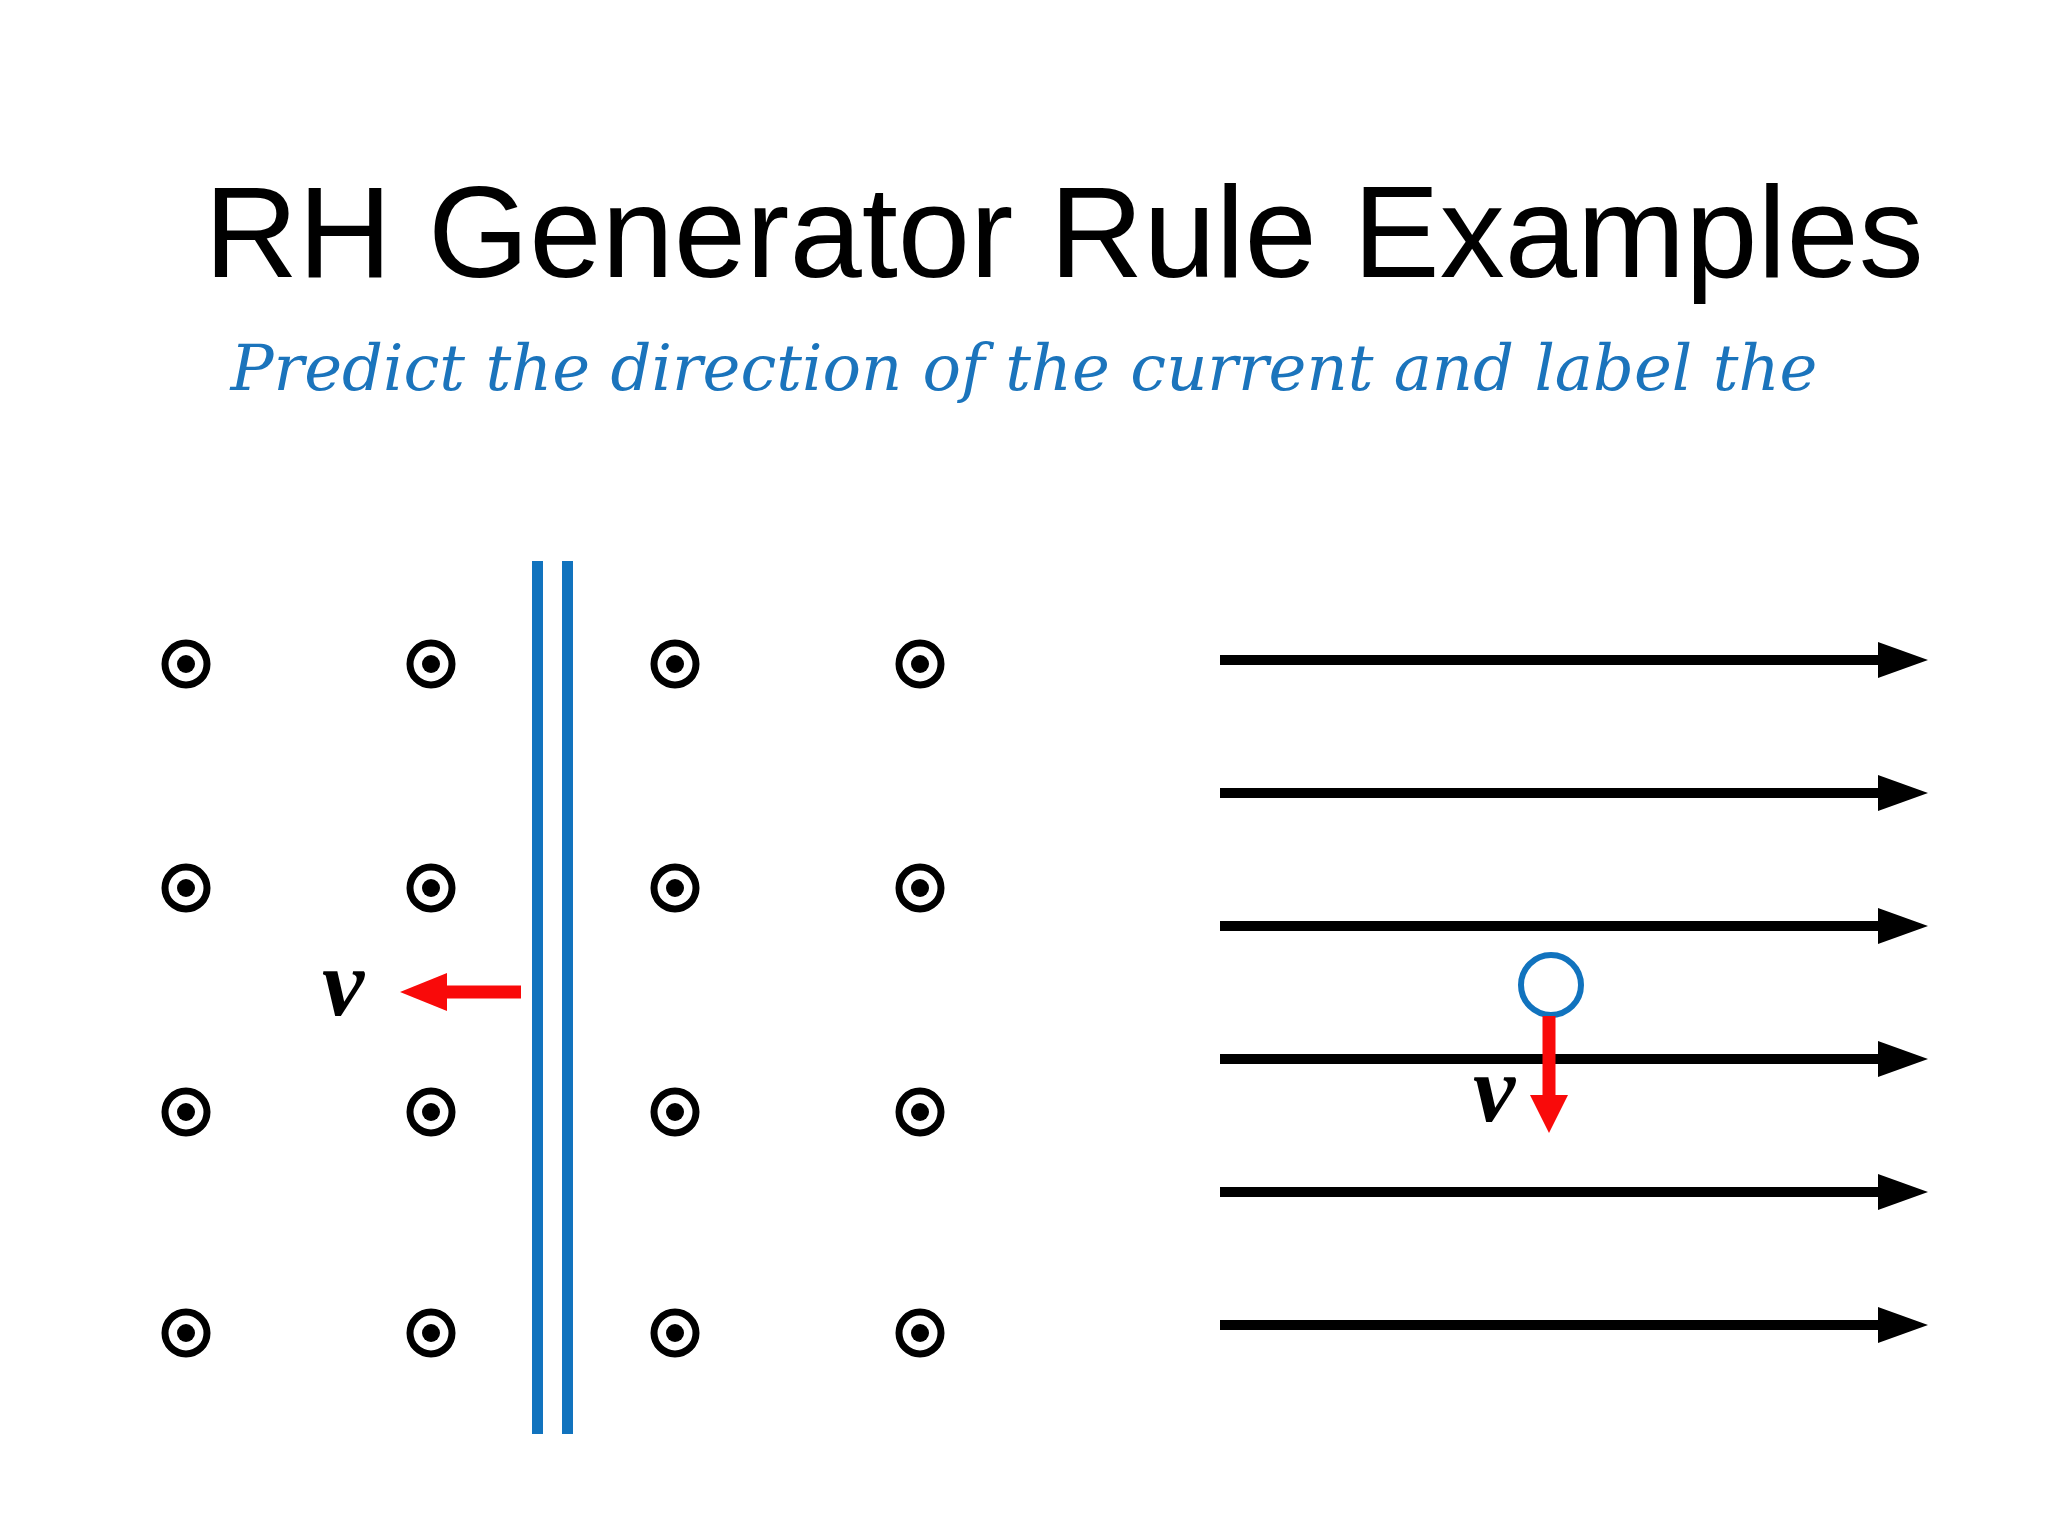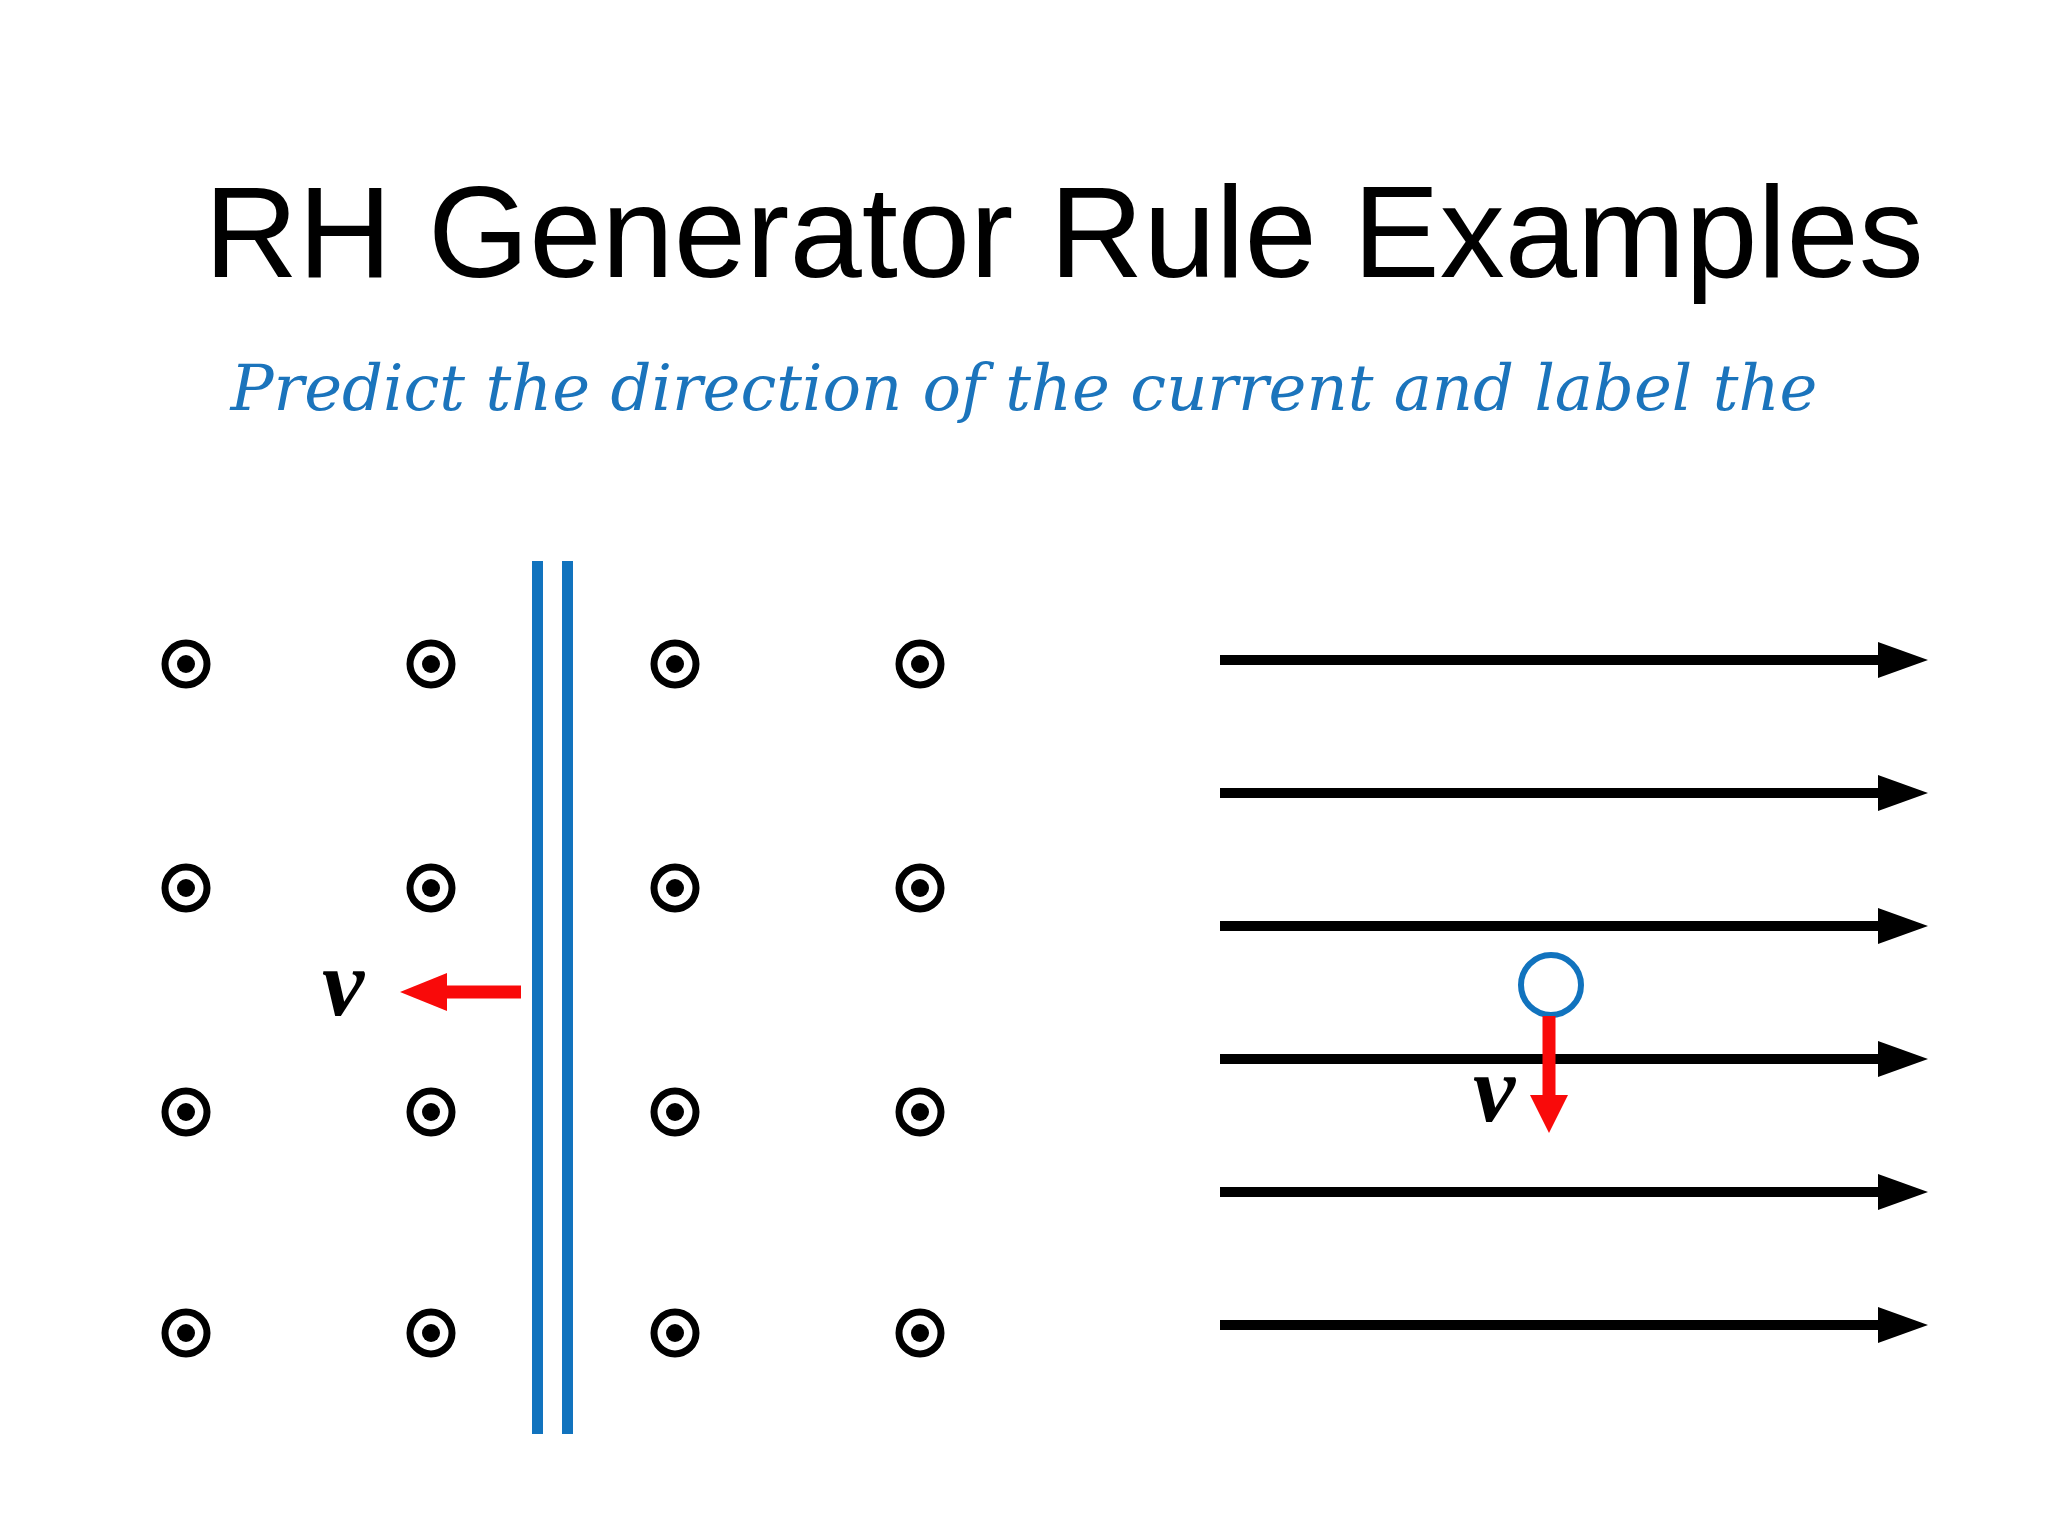--- a/index.html
+++ b/index.html
@@ -61,21 +61,21 @@
     white-space: nowrap;
   }
 </style>
 </head>
 <body>
 
 <div class="slide">
 
   <div class="title" style="color: rgb(0, 0, 0);">RH Generator Rule Examples</div>
 
-  <div class="subtitle" style="color: rgb(27, 116, 188); margin-top: 20px;">
+  <div class="subtitle" style="color: rgb(27, 116, 188);">
     <div>Predict the direction of the current and label the</div>
   </div>
 
   <svg id="diagram" class="diagram-svg" viewBox="0 0 2048 1536">
       <g>
         <circle cx="186" cy="664" r="21" fill="#ffffff" stroke="#000000" stroke-width="7"></circle>
         <circle cx="186" cy="664" r="9" fill="#000000"></circle>
       </g>
       <g>
         <circle cx="431" cy="664" r="21" fill="#ffffff" stroke="#000000" stroke-width="7"></circle>

